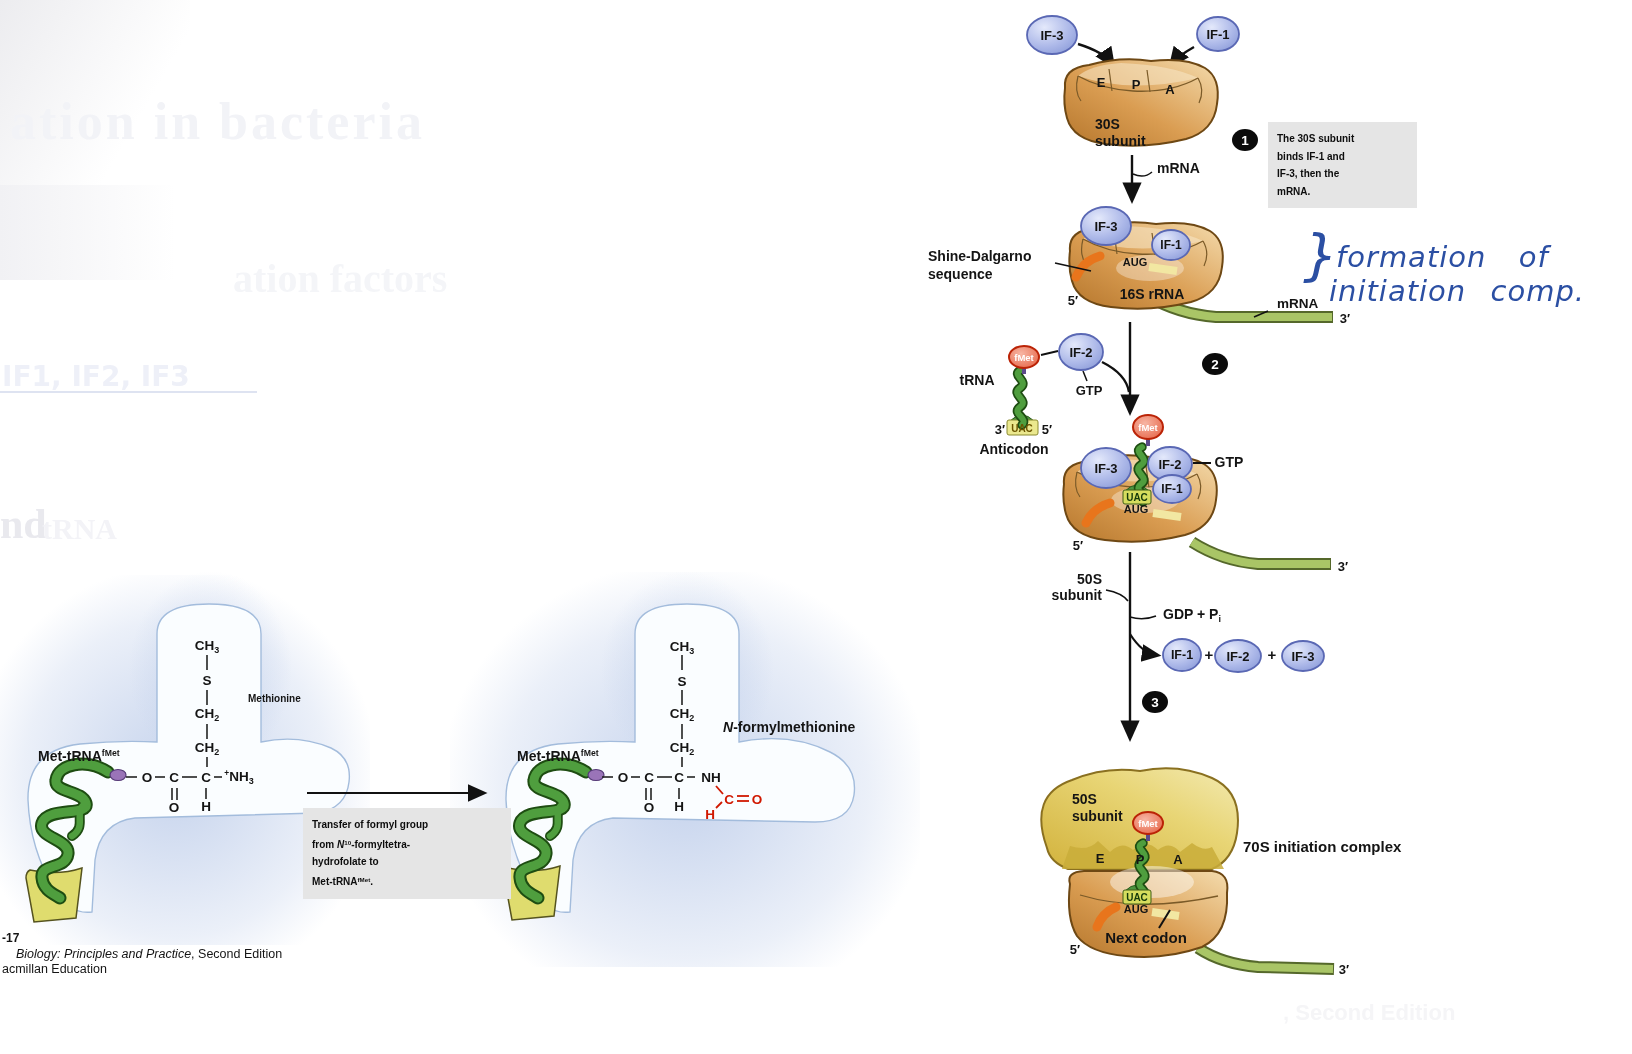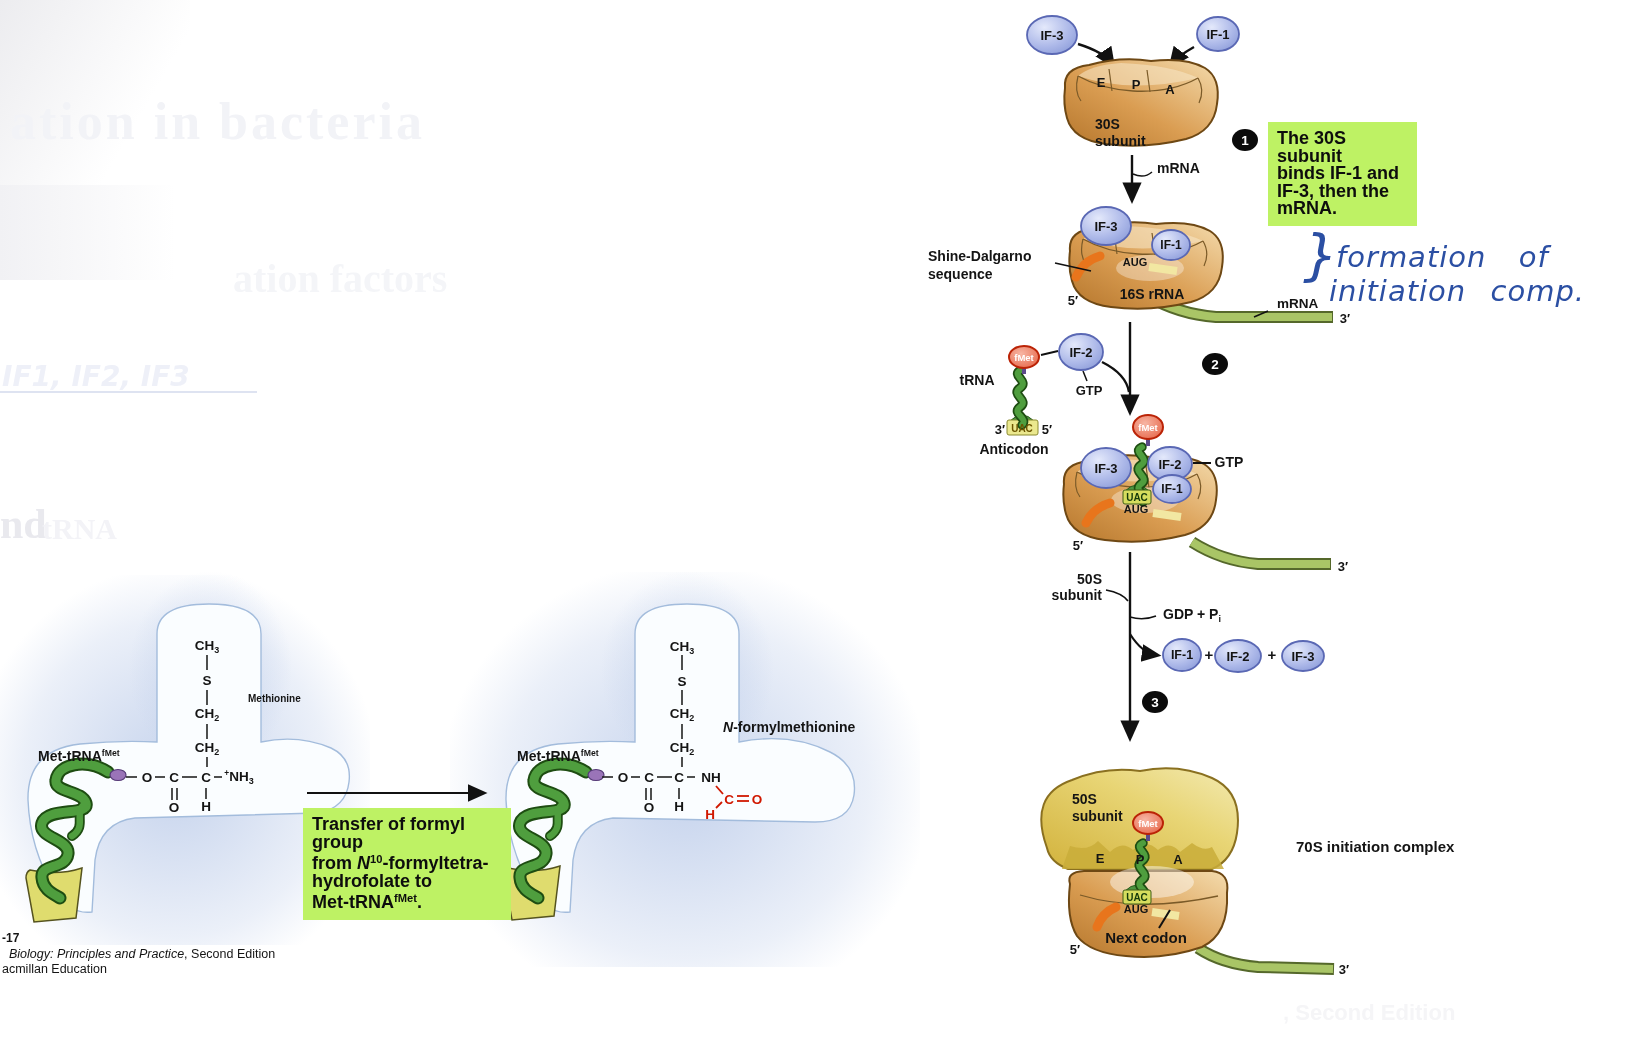--- a/index.html
+++ b/index.html
@@ -3,22 +3,22 @@
 <meta charset="utf-8">
 <style>
   html,body{margin:0;padding:0;background:#fff}
   .cv{position:relative;width:1632px;height:1054px;background:#ffffff;overflow:hidden;
       font-family:"Liberation Sans",sans-serif;color:#141414}
   .ab{position:absolute}
   .ghost{position:absolute;font-family:"Liberation Serif",serif;white-space:nowrap;font-weight:bold}
   .cloud{position:absolute;pointer-events:none}
   .lb{position:absolute;font-weight:bold;white-space:nowrap;color:#141414}
   .ctr{transform:translate(-50%,-50%)}
-  .box{position:absolute;background:#bef264;padding:8px 9px;font-weight:bold;
-       font-size:18px;line-height:17.5px;color:#0d0d0d}
+  .box{position:absolute;background:#e5e5e5;padding:8px 9px;font-weight:bold;
+       font-size:10px;line-height:17.5px;color:#0d0d0d}
   .circ{position:absolute;width:26px;height:22px;background:#0b0b0b;border-radius:50%;
         color:#fff;font-weight:bold;font-size:13.5px;display:flex;align-items:center;
         justify-content:center;transform:translate(-50%,-50%)}
   .atom{position:absolute;font-weight:bold;font-size:13.5px;transform:translate(-50%,-50%);white-space:nowrap}
   .red{color:#d01800}
   .it{font-style:italic}
   sub{font-size:9px;vertical-align:-3px;font-weight:bold}
   .sup{font-size:.62em;vertical-align:.55em}
   .hw{position:absolute;color:#2b4fa3;font-style:italic;white-space:nowrap;
       font-family:"DejaVu Sans",sans-serif}
@@ -28,21 +28,21 @@
 </head>
 <body>
 
 <div class="cv">
 
   <div class="ab" style="left:0;top:0;width:190px;height:185px;background:linear-gradient(120deg,#ececef 0%,rgba(236,236,239,0) 70%)"></div>
   <div class="ab" style="left:0;top:185px;width:175px;height:95px;background:linear-gradient(90deg,#f1f1f4,rgba(241,241,244,0))"></div>
 
   <div class="ghost" style="left:10px;top:92px;font-size:52px;letter-spacing:3px;color:#f2f3f7">ation in bacteria</div>
   <div class="ghost" style="left:233px;top:255px;font-size:40px;color:#f4f5f8">ation factors</div>
-  <div class="ghost" style="left:2px;top:360px;font-size:28px;color:#eef0f8;font-family:'DejaVu Sans',sans-serif;font-style:italic">IF1,  IF2,  IF3</div>
+  <div class="ghost" style="left:2px;top:360px;font-size:28px;color:#eef0f8;font-family:'DejaVu Sans',sans-serif;">IF1,  IF2,  IF3</div>
   <div class="ab" style="left:0;top:391px;width:257px;height:2px;background:rgba(160,175,215,.35)"></div>
   <div class="ghost" style="left:0;top:500px;font-size:42px;color:#e9e9ee">nd</div>
   <div class="ghost" style="left:42px;top:512px;font-size:30px;color:#f3f3f7">tRNA</div>
   <div class="ghost" style="left:1283px;top:1000px;font-size:22px;color:#f5f5f7;font-family:'Liberation Sans',sans-serif">, Second Edition</div>
 
   <div class="cloud" style="left:-20px;top:575px;width:390px;height:370px;background:radial-gradient(ellipse at 50% 55%,rgba(183,200,232,.8),rgba(183,200,232,.28) 55%,rgba(183,200,232,0) 74%)"></div>
   <div class="cloud" style="left:128px;top:570px;width:165px;height:200px;background:radial-gradient(ellipse,rgba(183,200,232,.6),rgba(183,200,232,0) 70%)"></div>
   <div class="cloud" style="left:450px;top:572px;width:470px;height:395px;background:radial-gradient(ellipse at 50% 55%,rgba(183,200,232,.8),rgba(183,200,232,.28) 55%,rgba(183,200,232,0) 74%)"></div>
   <div class="cloud" style="left:600px;top:570px;width:175px;height:200px;background:radial-gradient(ellipse,rgba(183,200,232,.6),rgba(183,200,232,0) 70%)"></div>
 
@@ -271,21 +271,21 @@
   </div>
 
   <div class="box" style="left:303px;top:808px;width:190px">
     <div>Transfer of formyl group</div>
     <div><span>from </span><span class="it">N</span><span class="sup">10</span><span>-formyltetra-</span></div>
     <div>hydrofolate to</div>
     <div><span>Met-tRNA</span><span class="sup">fMet</span><span>.</span></div>
   </div>
 
   <div class="lb" style="left:2px;top:931px;font-size:12px">-17</div>
-  <div class="ab" style="left:9px;top:947px;font-size:12.5px;white-space:nowrap">
+  <div class="ab" style="left:16px;top:947px;font-size:12.5px;white-space:nowrap">
     <span class="it">Biology: Principles and Practice</span><span>, Second Edition</span>
   </div>
   <div class="ab" style="left:2px;top:962px;font-size:12.5px;white-space:nowrap">acmillan Education</div>
 
   <div class="lb ctr" style="left:1052px;top:35px;font-size:13px">IF-3</div>
   <div class="lb ctr" style="left:1218px;top:34px;font-size:13px">IF-1</div>
   <div class="lb ctr" style="left:1101px;top:82px;font-size:13px">E</div>
   <div class="lb ctr" style="left:1136px;top:84px;font-size:13px">P</div>
   <div class="lb ctr" style="left:1170px;top:89px;font-size:13px">A</div>
   <div class="lb" style="left:1095px;top:116px;font-size:14px;line-height:17px">
@@ -352,20 +352,20 @@
   <div class="circ" style="left:1155px;top:702px">3</div>
 
   <div class="lb" style="left:1072px;top:791px;font-size:14px;line-height:17px">
     <div>50S</div>
       <div>subunit</div>
   </div>
   <div class="lb ctr wht" style="left:1148px;top:823px;font-size:9.5px">fMet</div>
   <div class="lb ctr" style="left:1100px;top:858px;font-size:13px">E</div>
   <div class="lb ctr" style="left:1140px;top:859px;font-size:13px">P</div>
   <div class="lb ctr" style="left:1178px;top:859px;font-size:13px">A</div>
-  <div class="lb" style="left:1296px;top:838px;font-size:15px">70S initiation complex</div>
+  <div class="lb" style="left:1243px;top:838px;font-size:15px">70S initiation complex</div>
   <div class="lb ctr" style="left:1137px;top:897px;font-size:10px;color:#143a0a">UAC</div>
   <div class="lb ctr" style="left:1136px;top:909px;font-size:11px">AUG</div>
   <div class="lb ctr" style="left:1146px;top:937px;font-size:15px">Next codon</div>
   <div class="lb ctr" style="left:1075px;top:949px;font-size:13px">5′</div>
   <div class="lb ctr" style="left:1344px;top:969px;font-size:13px">3′</div>
 
 </div>
 
 </body></html>

